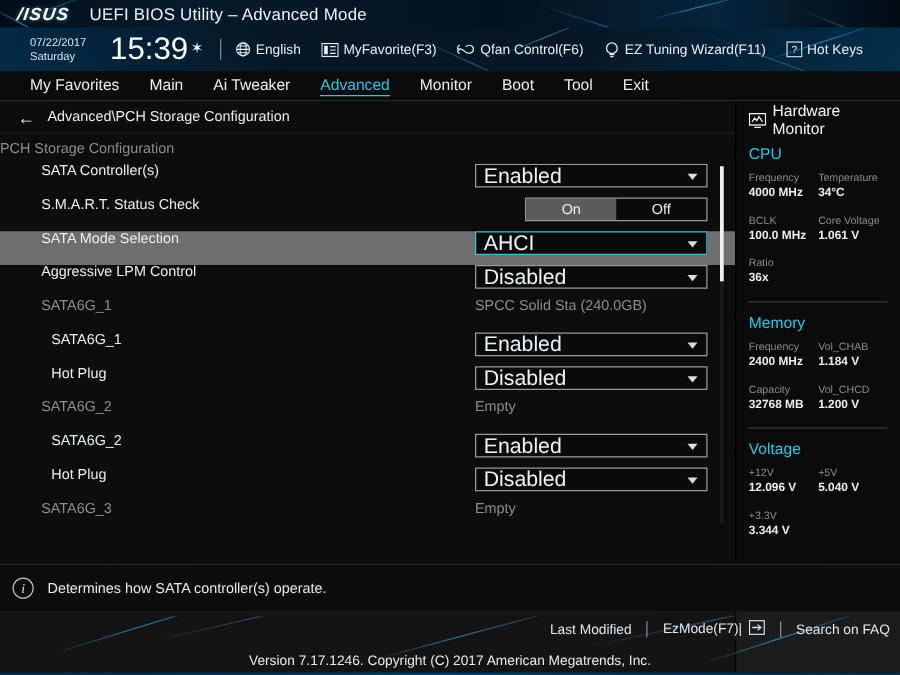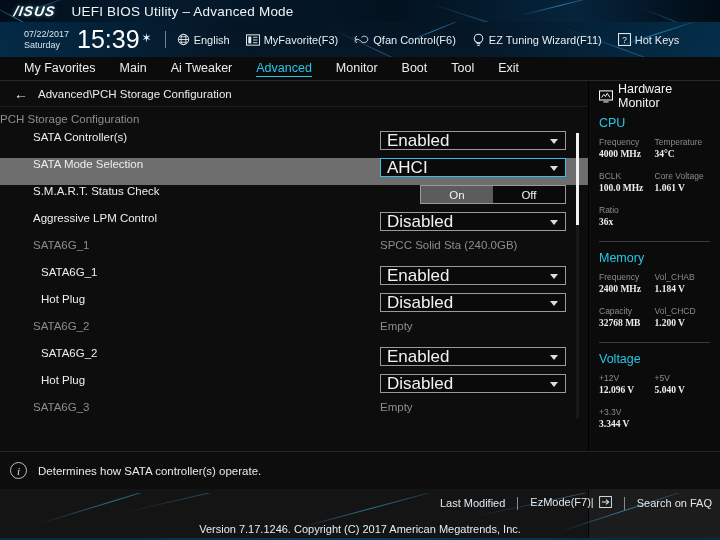--- a/index.html
+++ b/index.html
@@ -72,21 +72,21 @@
   }
   .datetime { display: flex; align-items: center; }
   .dt-date { font-size: 9px; line-height: 11px; color: #d7e3ea; width: 52px; }
   .dt-date .d2 { display: block; }
   .clock {
     font-size: 25px;
     line-height: 25px;
     color: #ffffff;
     letter-spacing: 0px;
     font-weight: 400;
-    margin-left: 1px;
+    margin-left: 12px;
   }
   .gear-ico { margin-left: 2px; font-size: 12px; color: #eaf2f7; align-self: flex-start; margin-top: 4px;}
   .vdiv { width: 1px; height: 17px; background: #6f8693; margin: 0 11px 0 13px; }
   .shortcut {
     display: flex; align-items: center;
     font-size: 11px; color: #e6eef3;
     margin-right: 16px; white-space: nowrap;
   }
   .shortcut .ic { margin-right: 4px; display:inline-flex; align-items:center; }
   .shortcut svg { display: block; }
@@ -207,21 +207,21 @@
   .hw-title {
     display: flex; align-items: center;
     height: 22px; margin-top: 4px;
     font-size: 12.5px; color: #f2f6f8;
   }
   .hw-title .ic { margin-right: 5px; display:inline-flex; }
   .hw-group { font-size: 12.5px; color: #25c8e8; margin: 9px 0 6px 0; }
   .hw-grid { display: flex; flex-wrap: wrap; }
   .hw-cell { width: 50%; margin-bottom: 9px; }
   .hw-k { font-size: 8.5px; color: #8b8b8b; line-height: 12px; }
-  .hw-v { font-size: 9.5px; color: #e9eef1; line-height: 13px; font-weight: bold; font-family: Liberation Serif, serif; }
+  .hw-v { font-size: 9.5px; color: #e9eef1; line-height: 13px; font-weight: bold; }
   .hw-sep { height: 1px; background: #3a3a3a; margin: 3px 0 0 0; }
 
   
   .helpbar {
     position: relative;
     height: 38px;
     background: #0d0d0d;
     display: flex; align-items: center;
     padding-left: 10px;
     border-top: 1px solid #242424;
@@ -390,33 +390,33 @@
       <div class="opt-list">
 
         <div class="opt-row">
           <span class="lbl">SATA Controller(s)</span>
           <span class="dropdown">
             <span>Enabled</span>
             <i class="caret"></i>
           </span>
         </div>
 
-        <div class="opt-row selected">
-          <span class="lbl">SATA Mode Selection</span>
-          <span class="dropdown">
-            <span>AHCI</span>
-            <i class="caret"></i>
-          </span>
-        </div>
-
         <div class="opt-row">
           <span class="lbl">S.M.A.R.T. Status Check</span>
           <span class="toggle">
             <span class="on">On</span>
             <span>Off</span>
+          </span>
+        </div>
+
+        <div class="opt-row selected">
+          <span class="lbl">SATA Mode Selection</span>
+          <span class="dropdown">
+            <span>AHCI</span>
+            <i class="caret"></i>
           </span>
         </div>
 
         <div class="opt-row">
           <span class="lbl">Aggressive LPM Control</span>
           <span class="dropdown">
             <span>Disabled</span>
             <i class="caret"></i>
           </span>
         </div>

